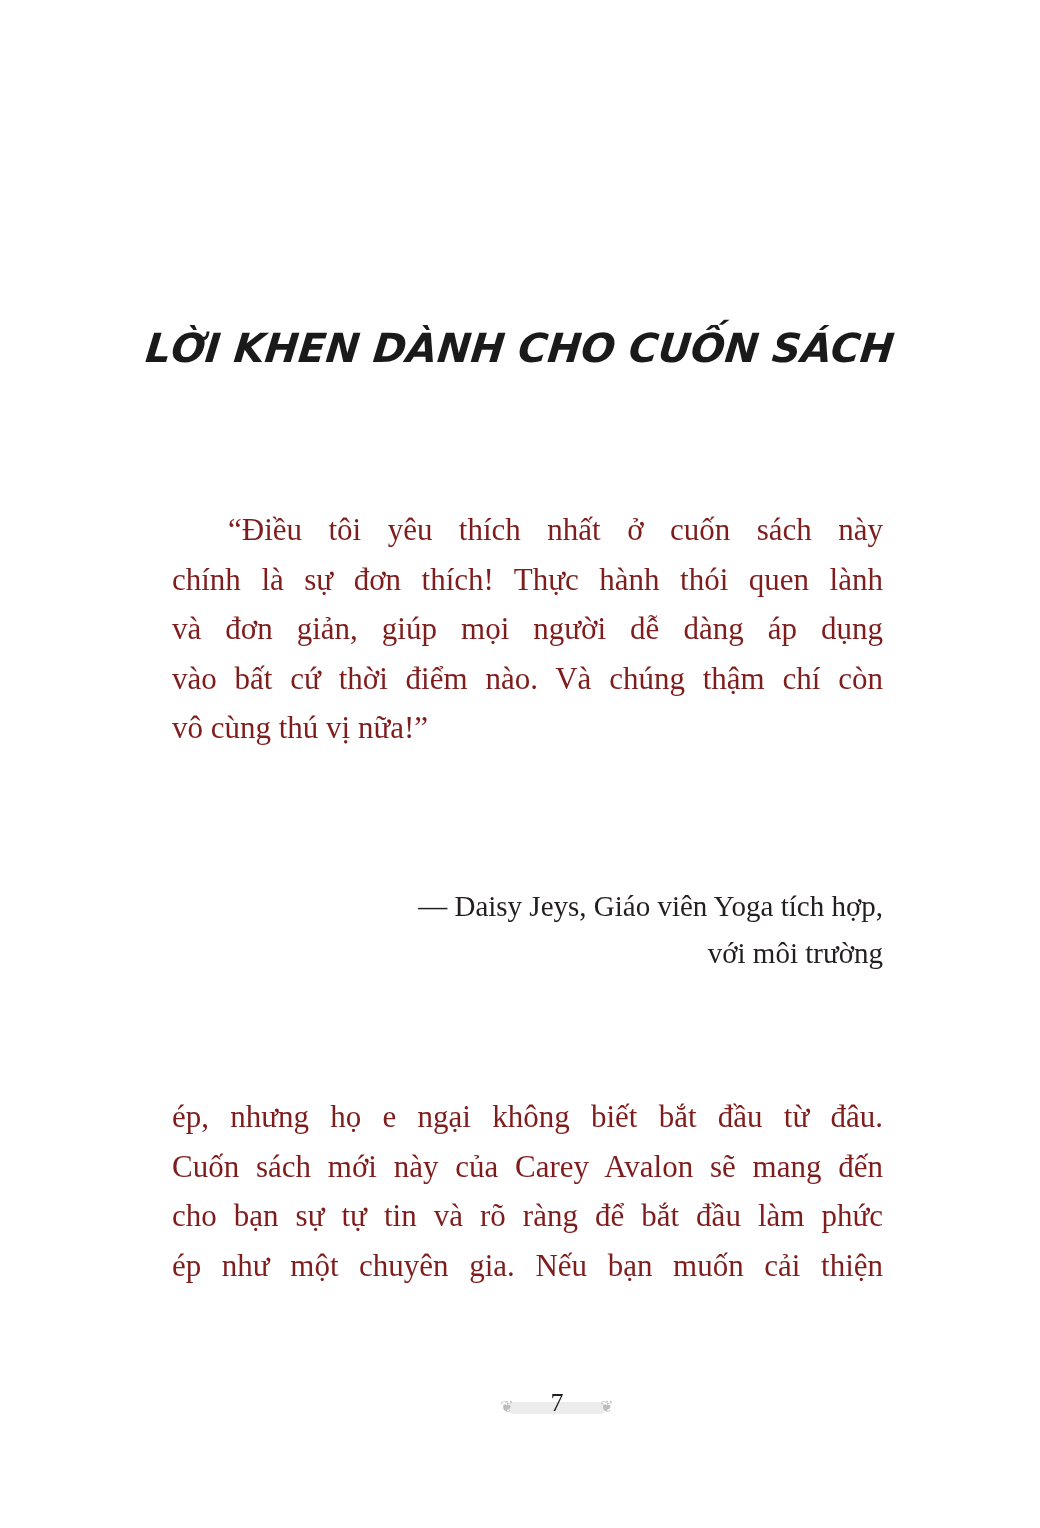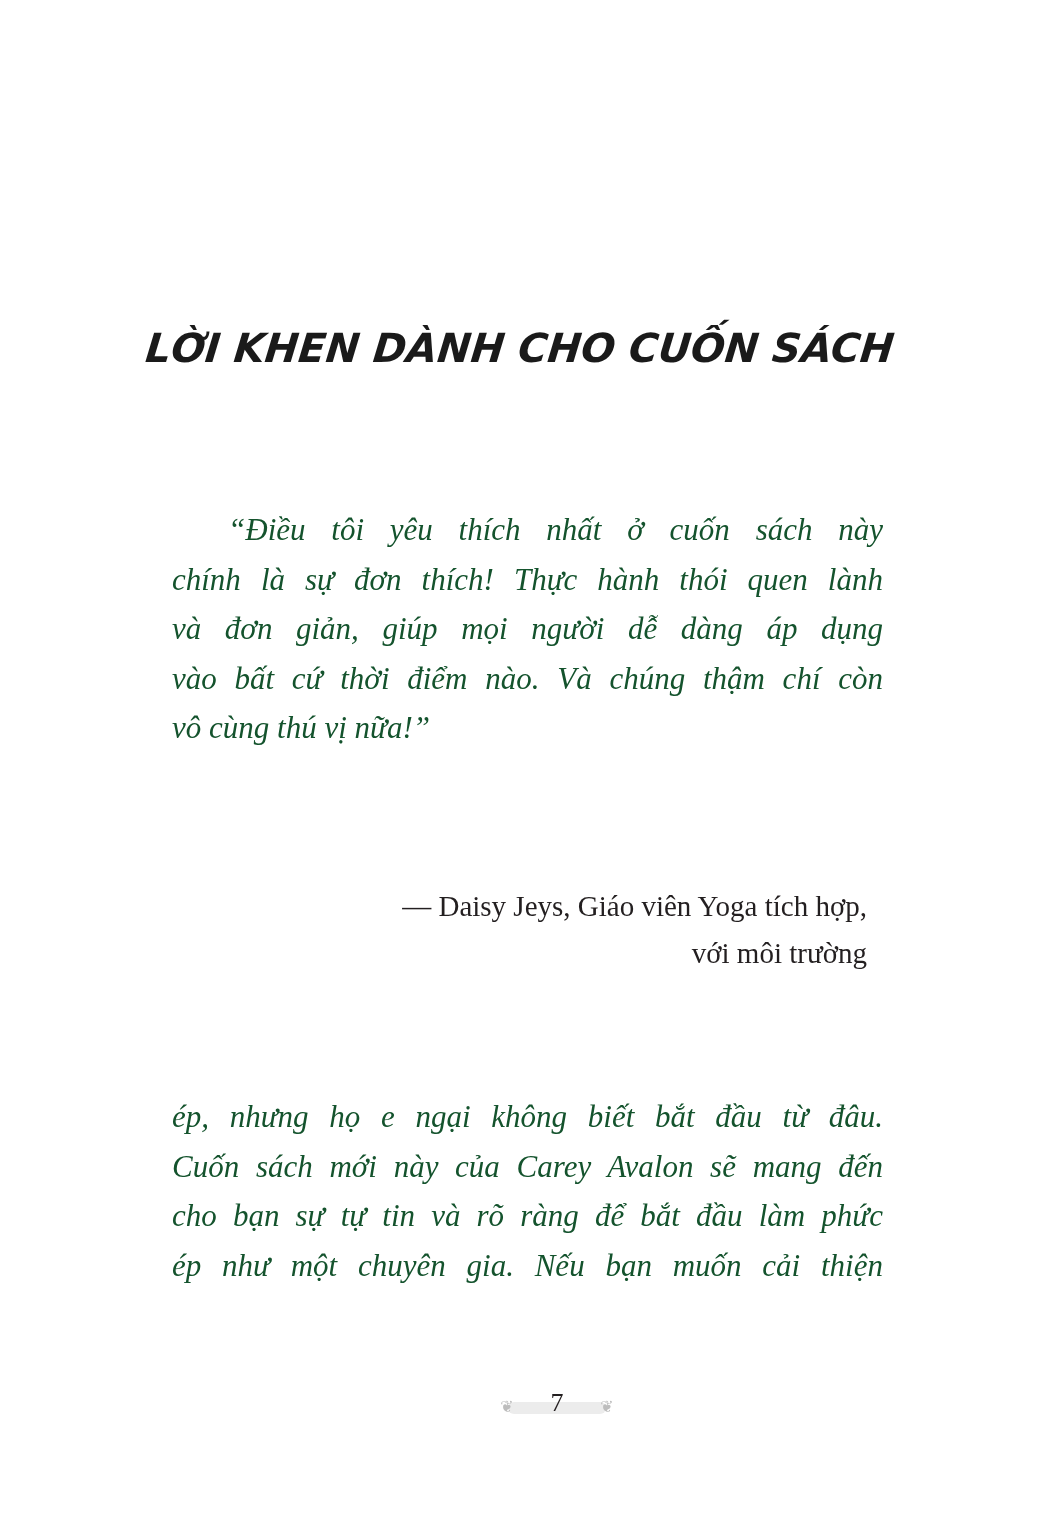--- a/index.html
+++ b/index.html
@@ -5,27 +5,27 @@
   html, body { margin:0; padding:0; background:#ffffff; }
   body { width:1040px; height:1528px; position:relative; overflow:hidden; color:#231f20; }
   .title {
     position:absolute; left:0; width:1040px; top:325px; text-align:center;
     font-family:"DejaVu Sans", sans-serif; font-style:italic; font-weight:bold;
     font-size:40px; letter-spacing:0px; color:#1a1a1a; transform:skewX(-6deg);
   }
   .para {
     position:absolute; left:172px; width:711px;
     font-family:"Liberation Serif", serif; font-size:31px; line-height:49.6px;
-    text-align:justify; color:#14532d;font-style:italic;
+    text-align:justify; color:#7f1d1d;
   }
   .para .line { display:block; text-align:justify; text-align-last:justify; white-space:nowrap; height:49.6px; }
   .para .line.last { text-align-last:left; }
   .para .line.indent { padding-left:56px; }
   .attrib {
-    position:absolute; left:156px; width:711px; top:883px;
+    position:absolute; left:172px; width:711px; top:883px;
     font-family:"Liberation Serif", serif; font-size:29px; line-height:47px; text-align:right; color:#231f20;
   }
   .attrib .line { display:block; white-space:nowrap; }
   .footer {
     position:absolute; left:498px; top:1394px; width:118px; height:24px;
   }
   .footer .bar { position:absolute; left:10px; right:10px; top:8px; height:12px; background:#ececec; border-radius:6px; }
   .footer .orn { position:absolute; top:2px; width:18px; height:22px; color:#bdbdbd; font-size:16px; line-height:22px; text-align:center; font-family:"DejaVu Sans", sans-serif; }
   .footer .orn.left { left:0; }
   .footer .orn.right { right:0; }

